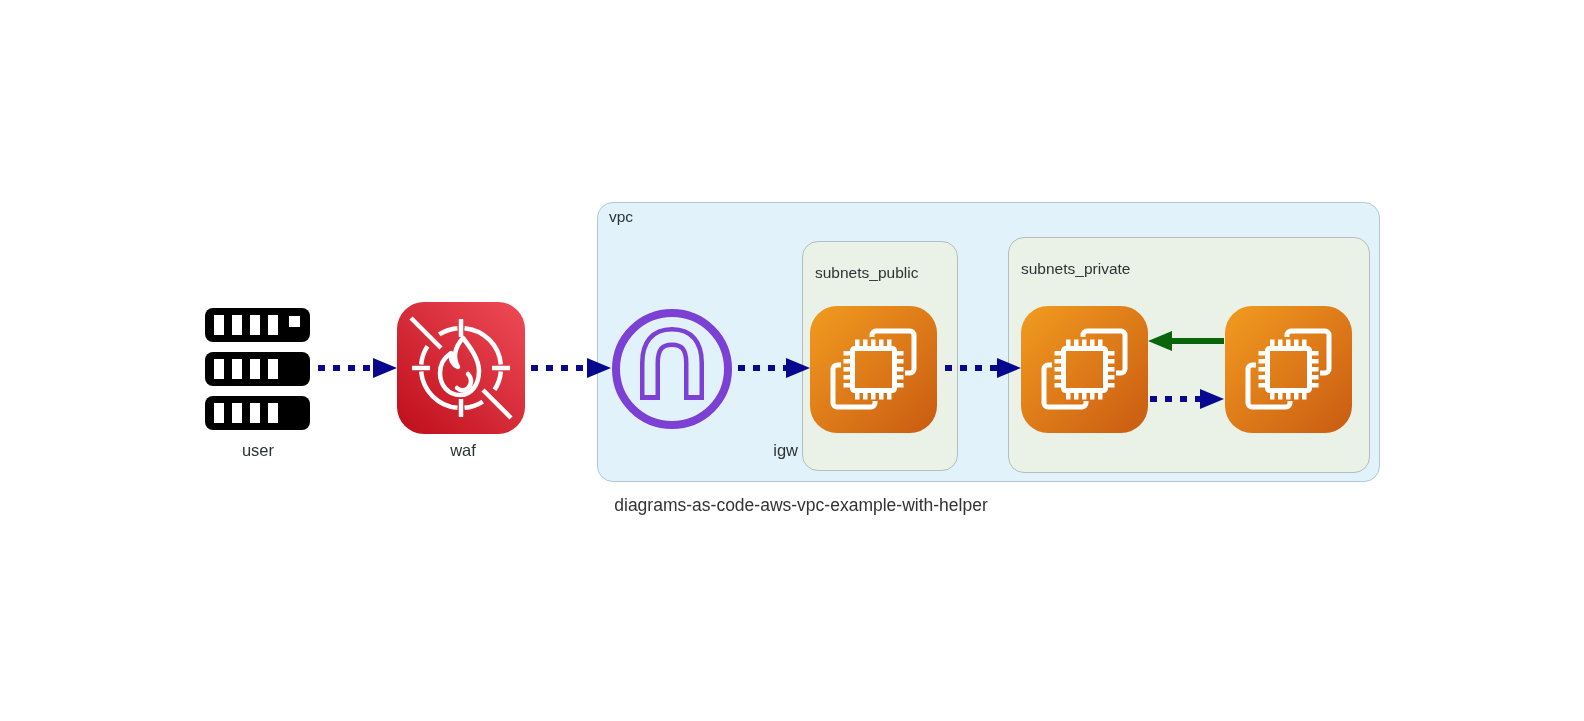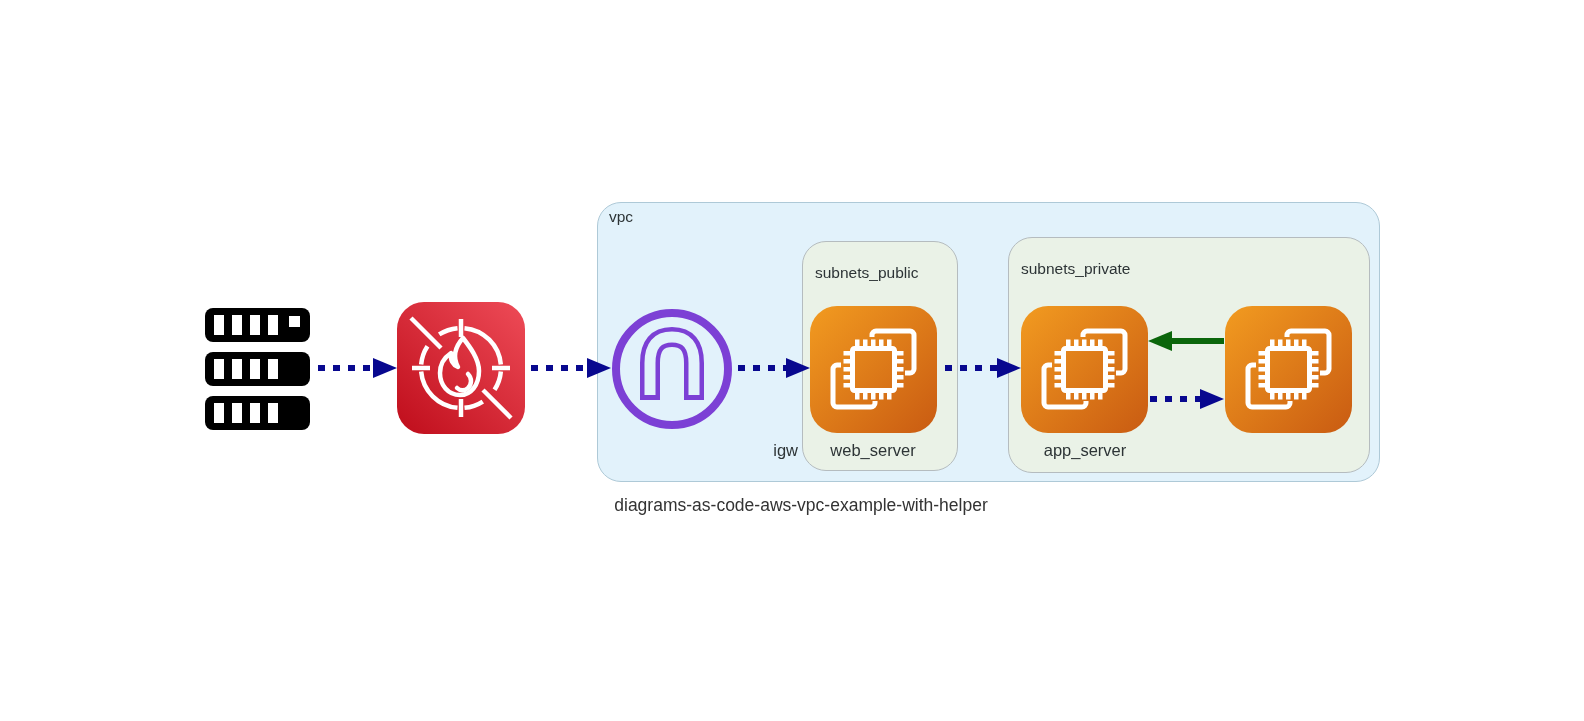--- a/index.html
+++ b/index.html
@@ -1,21 +1,21 @@
 <!DOCTYPE html>
 <html><head>
 <meta charset="utf-8">
 <style>
   html,body{margin:0;padding:0;background:#fff;}
   .canvas{
     position:relative;width:1584px;height:721px;background:#ffffff;
     font-family:"Liberation Sans",sans-serif;overflow:hidden;
     --edge-blue:#08088F;--edge-green:#0B660B;--label-color:#2D3436;
   }
-  .cluster{position:absolute;box-sizing:border-box;border-radius:24px;border:1px solid;padding-left:41px;}
+  .cluster{position:absolute;box-sizing:border-box;border-radius:16px;border:1px solid;padding-left:41px;}
   .cluster-vpc{background:#E2F2FB;border-color:#AEC9D7;z-index:1;}
   .cluster-subnet{background:#EAF2E7;border-color:#B5BCBF;z-index:2;}
   .cluster-label{position:absolute;left:12px;top:22px;font-size:15.5px;color:var(--label-color);white-space:nowrap;}
   .node-icon{position:absolute;z-index:3;}
   .node-icon svg{display:block;}
   .node-label{position:absolute;top:441px;width:260px;text-align:center;font-size:16.5px;color:var(--label-color);z-index:4;white-space:nowrap;}
   .edge{position:absolute;z-index:5;}
   .edge-dotted{height:6px;background:repeating-linear-gradient(90deg,var(--edge-blue) 0 7px,transparent 7px 15px);}
   .edge-solid-green{height:6px;background:var(--edge-green);}
   .arrow-right{width:0;height:0;border-top:10px solid transparent;border-bottom:10px solid transparent;border-left:24px solid var(--edge-blue);}
@@ -63,20 +63,21 @@
         <rect x="27" y="51" width="10" height="20" fill="#fff"></rect>
       <rect x="45" y="51" width="10" height="20" fill="#fff"></rect>
         <rect x="63" y="51" width="10" height="20" fill="#fff"></rect>
       <rect x="0" y="88" width="105" height="34" rx="8" fill="#000"></rect>
       <rect x="9" y="95" width="10" height="20" fill="#fff"></rect>
         <rect x="27" y="95" width="10" height="20" fill="#fff"></rect>
       <rect x="45" y="95" width="10" height="20" fill="#fff"></rect>
         <rect x="63" y="95" width="10" height="20" fill="#fff"></rect>
     </svg>
   </div>
+  <div class="node-label" style="left:128px;">user</div>
 
   <div class="node-icon" style="left:397px;top:302px;">
     <svg width="128" height="132" viewBox="0 0 128 132">
       <rect x="0" y="0" width="128" height="132" rx="27" fill="url(#wafgrad)"></rect>
       <g transform="translate(64,66)" stroke="#fff" stroke-width="4.5" fill="none">
         <path d="M3.49,-39.85 A40,40 0 0 1 39.85,-3.49"></path>
         <path d="M39.85,3.49 A40,40 0 0 1 33.55,21.79"></path>
         <path d="M21.79,33.55 A40,40 0 0 1 3.49,39.85"></path>
         <path d="M-3.49,39.85 A40,40 0 0 1 -39.85,3.49"></path>
         <path d="M-39.85,-3.49 A40,40 0 0 1 -33.55,-21.79"></path>
@@ -85,20 +86,21 @@
         <line x1="0" y1="31" x2="0" y2="49"></line>
         <line x1="31" y1="0" x2="49" y2="0"></line>
         <line x1="-49" y1="0" x2="-31" y2="0"></line>
         <line x1="-50" y1="-50" x2="-20" y2="-20"></line>
         <line x1="22" y1="22" x2="50" y2="50"></line>
         <path stroke-linejoin="round" stroke-linecap="round" d="M2,-30 C9,-21 18,-9 18,3 C18,17 10,27 -1,27 C-13,27 -21,17 -21,5 C-21,-4 -16,-11 -10,-15 C-11,-8 -8,-3 -3,-1 C-9,-12 -6,-21 2,-30 Z"></path>
         <path stroke-linejoin="round" stroke-linecap="round" d="M7,6 C11,10 11,16 7,20 C4,23 -1,23 -4,20"></path>
       </g>
     </svg>
   </div>
+  <div class="node-label" style="left:333px;">waf</div>
 
   <div class="node-icon" style="left:611px;top:308px;">
     <svg width="122" height="122" viewBox="0 0 122 122">
       <circle cx="61" cy="61" r="56" fill="none" stroke="#7C40D5" stroke-width="8"></circle>
       <path d="M39,92 L39,55 Q39,29 61,29 Q83,29 83,55 L83,92" fill="none" stroke="#7C40D5" stroke-width="20" stroke-linecap="butt"></path>
       <path d="M39,87 L39,55 Q39,29 61,29 Q83,29 83,55 L83,87" fill="none" stroke="#E2F2FB" stroke-width="11" stroke-linecap="butt"></path>
     </svg>
   </div>
   <div class="node-label" style="left:538px;text-align:right;">igw</div>
 
@@ -108,36 +110,34 @@
       <rect x="62" y="25" width="42" height="42" rx="4" fill="none" stroke="#fff" stroke-width="5"></rect>
       <rect x="23" y="59" width="42" height="42" rx="4" fill="none" stroke="#fff" stroke-width="5"></rect>
       <rect x="31" y="31" width="64" height="64" fill="url(#ec2grad)"></rect>
       <rect x="42.5" y="42.5" width="42" height="42" rx="2" fill="url(#ec2grad)" stroke="#fff" stroke-width="5"></rect>
       <line x1="45" y1="38" x2="84" y2="38" stroke="#fff" stroke-width="9" stroke-dasharray="4.5 3.5"></line>
       <line x1="45" y1="89" x2="84" y2="89" stroke="#fff" stroke-width="9" stroke-dasharray="4.5 3.5"></line>
       <line x1="38" y1="45" x2="38" y2="84" stroke="#fff" stroke-width="9" stroke-dasharray="4.5 3.5"></line>
       <line x1="89" y1="45" x2="89" y2="84" stroke="#fff" stroke-width="9" stroke-dasharray="4.5 3.5"></line>
     </svg>
   </div>
-  <div class="node-label" style="left:743px;">web_server</div>
 
   <div class="node-icon" style="left:1021px;top:306px;">
     <svg width="127" height="127" viewBox="0 0 127 127">
       <rect x="0" y="0" width="127" height="127" rx="27" fill="url(#ec2grad)"></rect>
       <rect x="62" y="25" width="42" height="42" rx="4" fill="none" stroke="#fff" stroke-width="5"></rect>
       <rect x="23" y="59" width="42" height="42" rx="4" fill="none" stroke="#fff" stroke-width="5"></rect>
       <rect x="31" y="31" width="64" height="64" fill="url(#ec2grad)"></rect>
       <rect x="42.5" y="42.5" width="42" height="42" rx="2" fill="url(#ec2grad)" stroke="#fff" stroke-width="5"></rect>
       <line x1="45" y1="38" x2="84" y2="38" stroke="#fff" stroke-width="9" stroke-dasharray="4.5 3.5"></line>
       <line x1="45" y1="89" x2="84" y2="89" stroke="#fff" stroke-width="9" stroke-dasharray="4.5 3.5"></line>
       <line x1="38" y1="45" x2="38" y2="84" stroke="#fff" stroke-width="9" stroke-dasharray="4.5 3.5"></line>
       <line x1="89" y1="45" x2="89" y2="84" stroke="#fff" stroke-width="9" stroke-dasharray="4.5 3.5"></line>
     </svg>
   </div>
-  <div class="node-label" style="left:955px;">app_server</div>
 
   <div class="node-icon" style="left:1225px;top:306px;">
     <svg width="127" height="127" viewBox="0 0 127 127">
       <rect x="0" y="0" width="127" height="127" rx="27" fill="url(#ec2grad)"></rect>
       <rect x="62" y="25" width="42" height="42" rx="4" fill="none" stroke="#fff" stroke-width="5"></rect>
       <rect x="23" y="59" width="42" height="42" rx="4" fill="none" stroke="#fff" stroke-width="5"></rect>
       <rect x="31" y="31" width="64" height="64" fill="url(#ec2grad)"></rect>
       <rect x="42.5" y="42.5" width="42" height="42" rx="2" fill="url(#ec2grad)" stroke="#fff" stroke-width="5"></rect>
       <line x1="45" y1="38" x2="84" y2="38" stroke="#fff" stroke-width="9" stroke-dasharray="4.5 3.5"></line>
       <line x1="45" y1="89" x2="84" y2="89" stroke="#fff" stroke-width="9" stroke-dasharray="4.5 3.5"></line>

